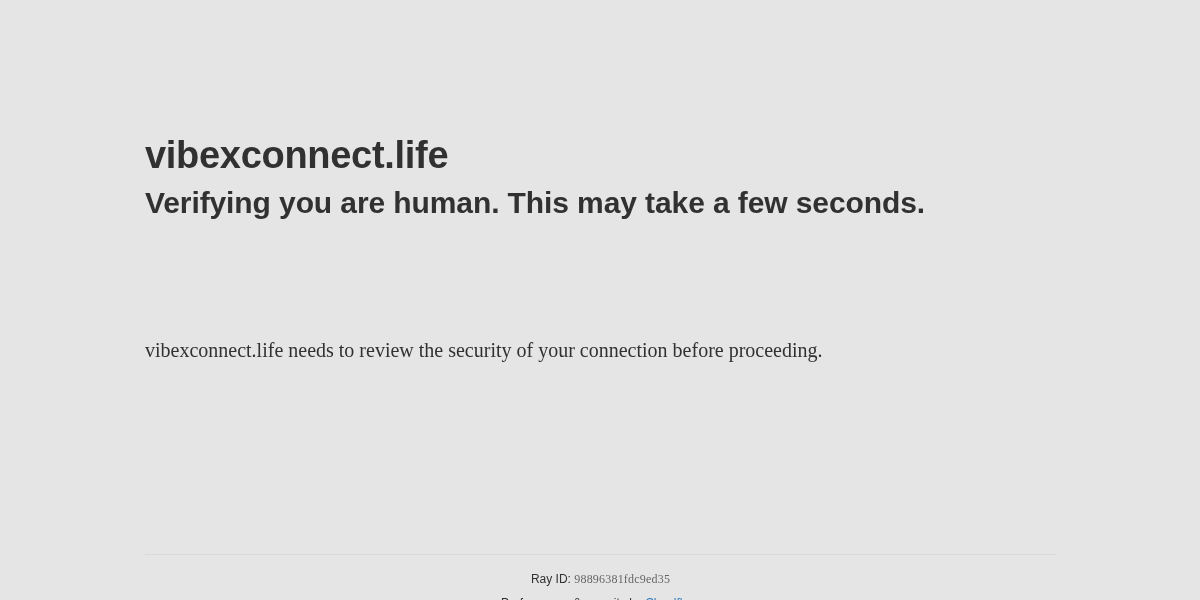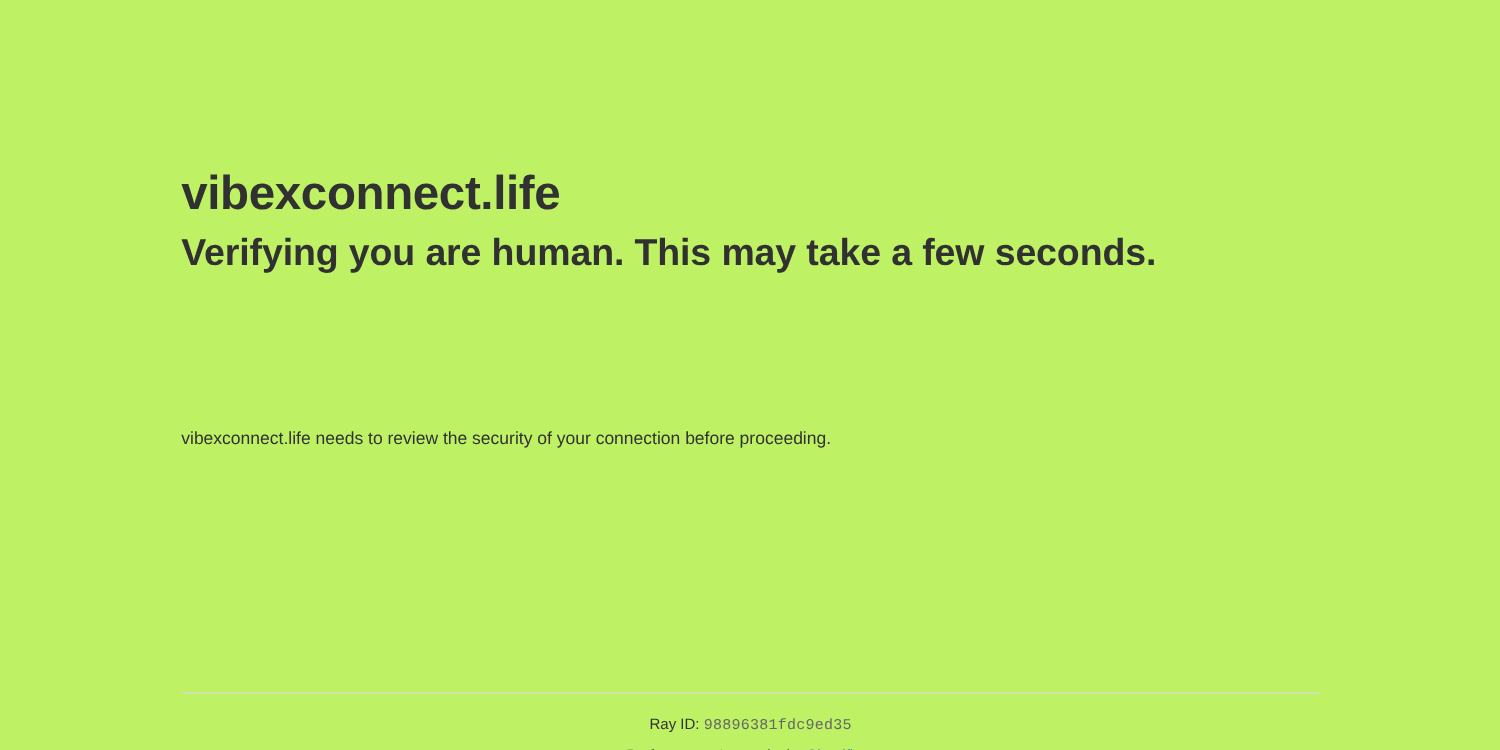--- a/index.html
+++ b/index.html
@@ -12,21 +12,21 @@
   }
   body {
     font-family: "Liberation Sans", "DejaVu Sans", sans-serif;
     -webkit-font-smoothing: antialiased;
   }
 
   .page {
     position: relative;
     width: 1200px;
     height: 600px;
-    background: #bef264;
+    background: #e5e5e5;
     box-sizing: border-box;
   }
 
   .content {
     position: absolute;
     left: 145px;
     top: 0;
     width: 911px;
   }
 
@@ -54,25 +54,26 @@
 
   .challenge-slot {
     height: 100px;
     width: 300px;
     margin-top: 8px;
   }
 
   .body-text {
     margin: 0;
     padding-top: 6px;
-    font-size: 14px;
+    font-size: 20px;
     line-height: 36px;
     font-weight: 400;
     color: #313131;
     max-width: 800px;
+    font-family: Liberation Serif, serif;
   }
 
   .footer {
     position: absolute;
     left: 145px;
     top: 554px;
     width: 911px;
     border-top: 1px solid #d9d9d9;
     text-align: center;
   }
@@ -84,21 +85,21 @@
     color: #313131;
     white-space: nowrap;
   }
 
   .ray-label {
     font-weight: 400;
     color: #313131;
   }
 
   .ray-id {
-    font-family: Liberation Mono, monospace;
+    font-family: Liberation Serif, serif;
     font-size: 12px;
     color: #666666;
     letter-spacing: 0.2px;
   }
 
   .perf-line {
     padding-top: 8px;
     font-size: 12px;
     line-height: 16px;
     color: #313131;

